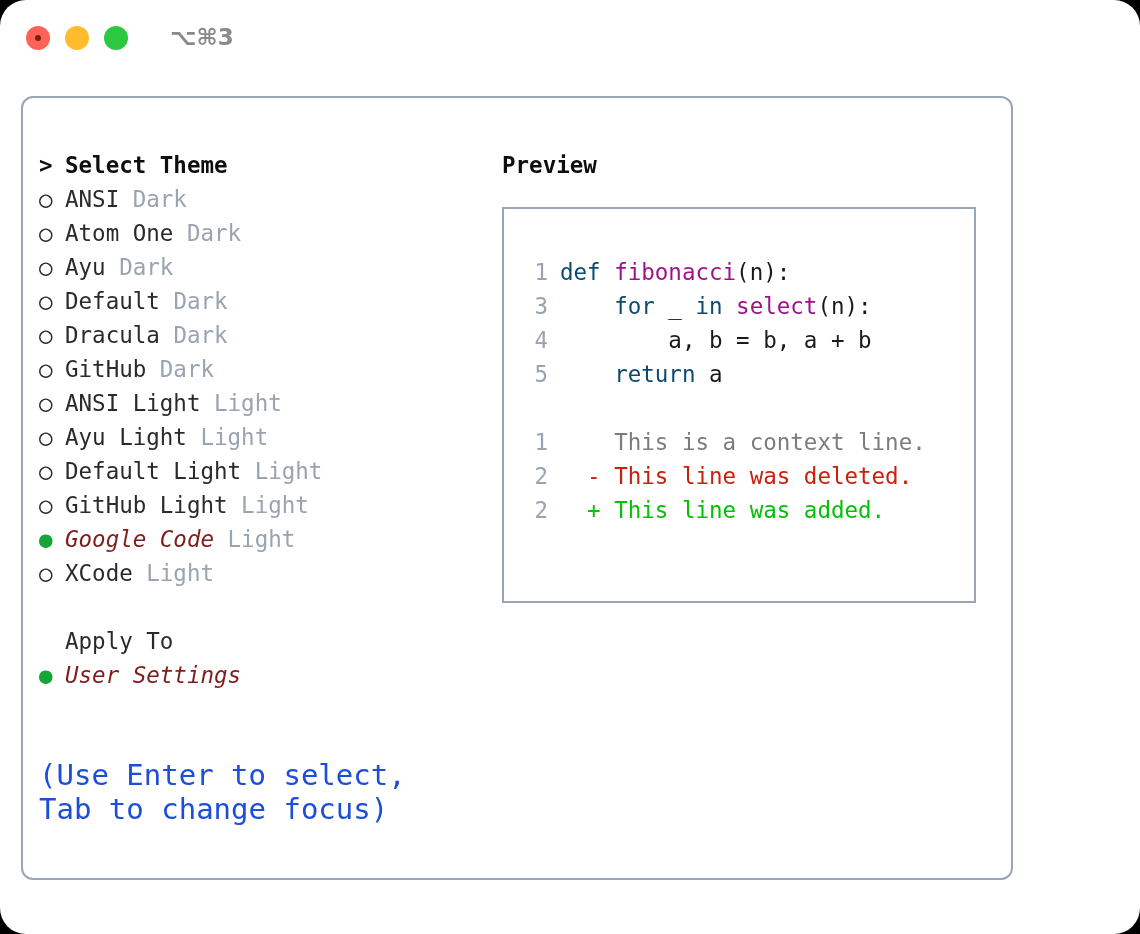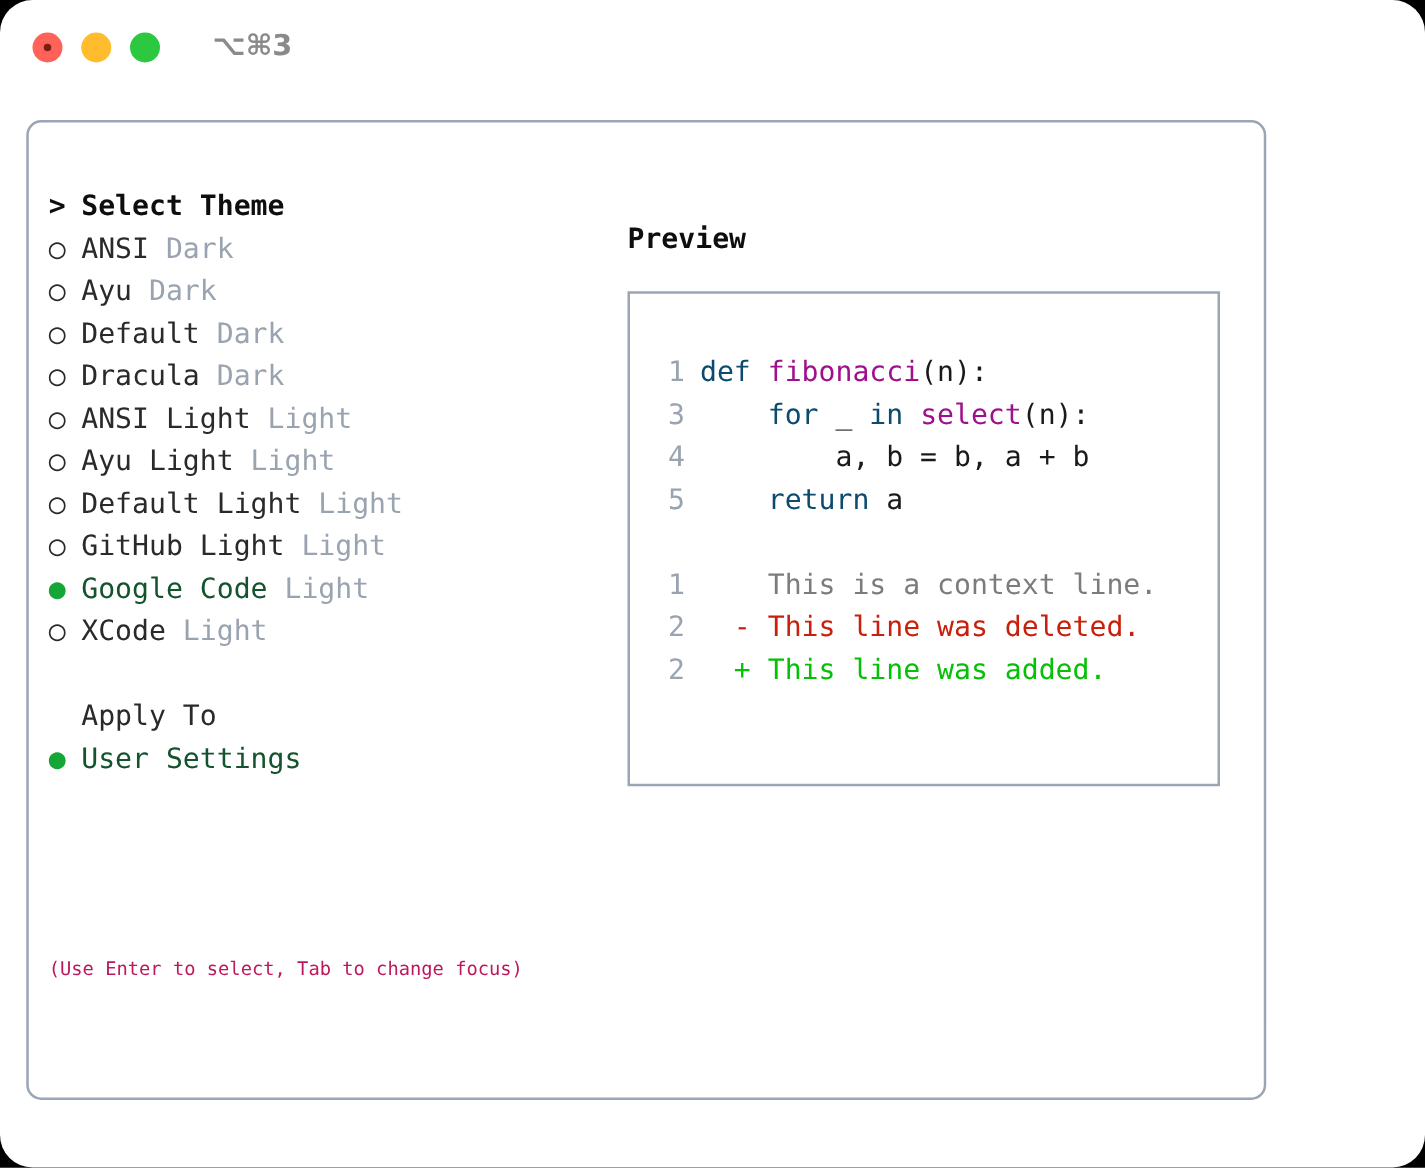--- a/index.html
+++ b/index.html
@@ -103,53 +103,52 @@
     font-size: 22.5px;
     color: #2a2a2a;
   }
   .marker.dot-filled { color: #16a637; }
   .heading {
     font-weight: bold;
     color: #0e0e0e;
   }
   .heading .marker { font-weight: bold; color: #0e0e0e; }
   .theme-name { color: #2a2a2a; }
-  .row.selected .theme-name { color: #14532d; }
+  .row.selected .theme-name { color: #7f1d1d; font-style: italic; }
   .variant { color: #9aa3b0; }
 
   .section-gap { height: 34px; }
   .subheading {
     color: #2a2a2a;
     font-weight: normal;
   }
   .subheading .marker { color: transparent; }
 
   .hint {
     position: absolute;
     left: 16px;
     top: 660px;
     width: 420px;
-    font-size: 15px;
-    line-height: 34px;
-    color: #be185d;
+    font-size: 29px;
+    line-height: 34px;
+    color: #1d4ed8;
   }
 
   
   .right-col {
     position: absolute;
     left: 479px;
     top: 50px;
     width: 480px;
   }
   .preview-title {
     font-size: 22.5px;
     font-weight: bold;
     color: #0e0e0e;
     line-height: 34px;
-    margin-top: 26px;
   }
   .code-box {
     margin-top: 25px;
     width: 474px;
     height: 396px;
     border: 2px solid #9aa5b5;
     background: #ffffff;
     box-sizing: border-box;
     padding: 46px 0 0 16px;
   }
@@ -189,23 +188,25 @@
     </div>
     <div class="shortcut">⌥⌘3</div>
   </div>
 
   <div class="window">
 
     <div class="left-col">
       <div id="theme-list">
           <div class="row heading"><span class="marker">&gt;</span><span>Select Theme</span></div>
           <div class="row"><span class="marker">○</span><span class="theme-name">ANSI </span><span class="variant">Dark</span></div>
+          <div class="row"><span class="marker">○</span><span class="theme-name">Atom One </span><span class="variant">Dark</span></div>
           <div class="row"><span class="marker">○</span><span class="theme-name">Ayu </span><span class="variant">Dark</span></div>
           <div class="row"><span class="marker">○</span><span class="theme-name">Default </span><span class="variant">Dark</span></div>
           <div class="row"><span class="marker">○</span><span class="theme-name">Dracula </span><span class="variant">Dark</span></div>
+          <div class="row"><span class="marker">○</span><span class="theme-name">GitHub </span><span class="variant">Dark</span></div>
           <div class="row"><span class="marker">○</span><span class="theme-name">ANSI Light </span><span class="variant">Light</span></div>
           <div class="row"><span class="marker">○</span><span class="theme-name">Ayu Light </span><span class="variant">Light</span></div>
           <div class="row"><span class="marker">○</span><span class="theme-name">Default Light </span><span class="variant">Light</span></div>
           <div class="row"><span class="marker">○</span><span class="theme-name">GitHub Light </span><span class="variant">Light</span></div>
           <div class="row selected"><span class="marker dot-filled">●</span><span class="theme-name">Google Code </span><span class="variant">Light</span></div>
           <div class="row"><span class="marker">○</span><span class="theme-name">XCode </span><span class="variant">Light</span></div>
         </div>
       <div class="section-gap"></div>
       <div id="apply-list">
           <div class="row subheading"><span class="marker">&nbsp;</span><span>Apply To</span></div>

